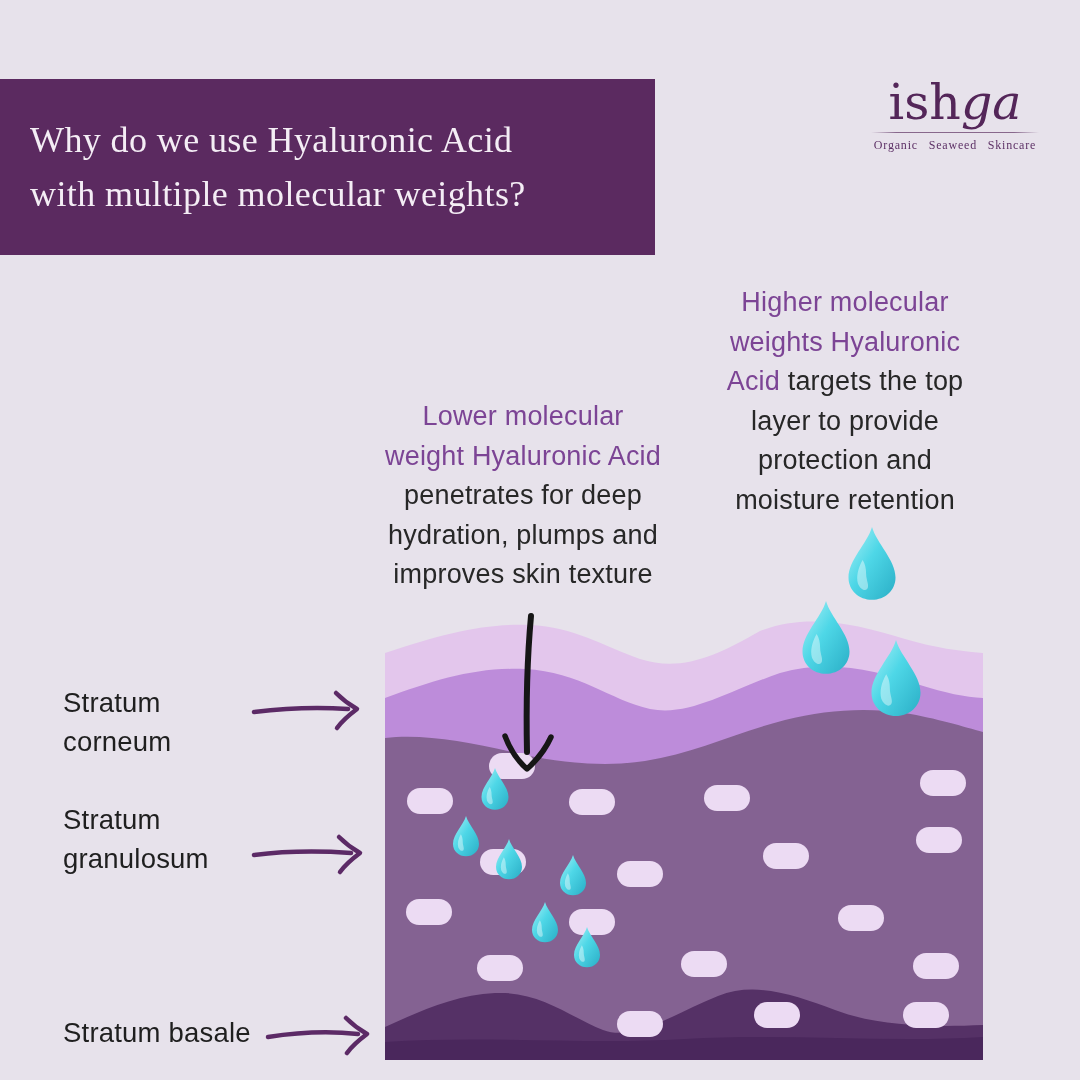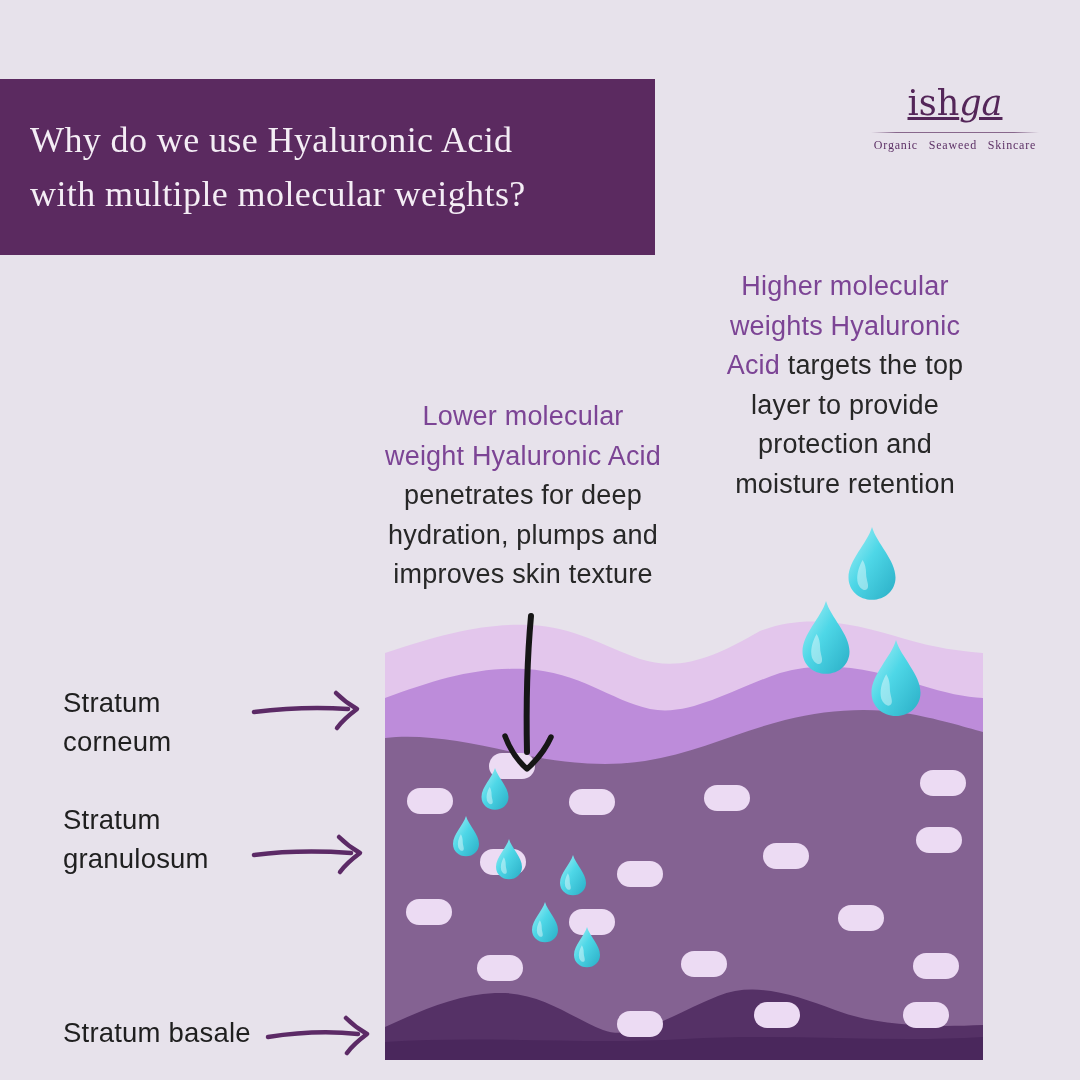--- a/index.html
+++ b/index.html
@@ -15,33 +15,33 @@
   .abs{position:absolute;}
 
   
   .header-box{left:0;top:79px;width:655px;height:176px;background:var(--header-bg);
     display:flex;flex-direction:column;justify-content:center;padding-left:30px;}
   .header-title{font-family:"Liberation Serif",serif;font-weight:400;
     font-size:36px;line-height:54px;color:var(--title-color);letter-spacing:.4px;}
 
   
   .logo{left:860px;top:78px;width:190px;text-align:center;}
-  .logo-word{font-family:"DejaVu Serif",serif;font-size:35px;line-height:50px;color:var(--logo-purple);text-decoration:underline;}
+  .logo-word{font-family:"DejaVu Serif",serif;font-size:49px;line-height:50px;color:var(--logo-purple);}
   .logo-word .it{font-style:italic;}
   .logo-rule{margin:4px auto 5px auto;width:168px;height:1px;
     background:linear-gradient(90deg,rgba(84,38,89,0),rgba(84,38,89,.65) 15%,rgba(84,38,89,.65) 85%,rgba(84,38,89,0));}
   .logo-tagline{font-family:"Liberation Serif",serif;font-size:12px;color:#5d3166;
     letter-spacing:.8px;word-spacing:7px;white-space:nowrap;}
 
   
   .annot{text-align:center;font-size:27px;line-height:39.5px;letter-spacing:.2px;}
   .annot .line{white-space:nowrap;}
   .t-purple{color:var(--purple-text);white-space:pre-wrap;}
   .t-dark{color:var(--dark-text);white-space:pre-wrap;text-align:center;}
-  .annot-higher{left:695px;top:267px;width:300px;}
+  .annot-higher{left:695px;top:283px;width:300px;}
   .annot-lower{left:363px;top:397px;width:320px;}
 
   
   .stratum{font-size:27.5px;line-height:39px;color:#1f1f1f;letter-spacing:.2px;}
   .label-corneum{left:63px;top:683px;}
   .label-granulosum{left:63px;top:800px;}
   .label-basale{left:63px;top:1013px;}
 
   svg{display:block;}
   .diagram-svg{left:385px;top:615px;}

